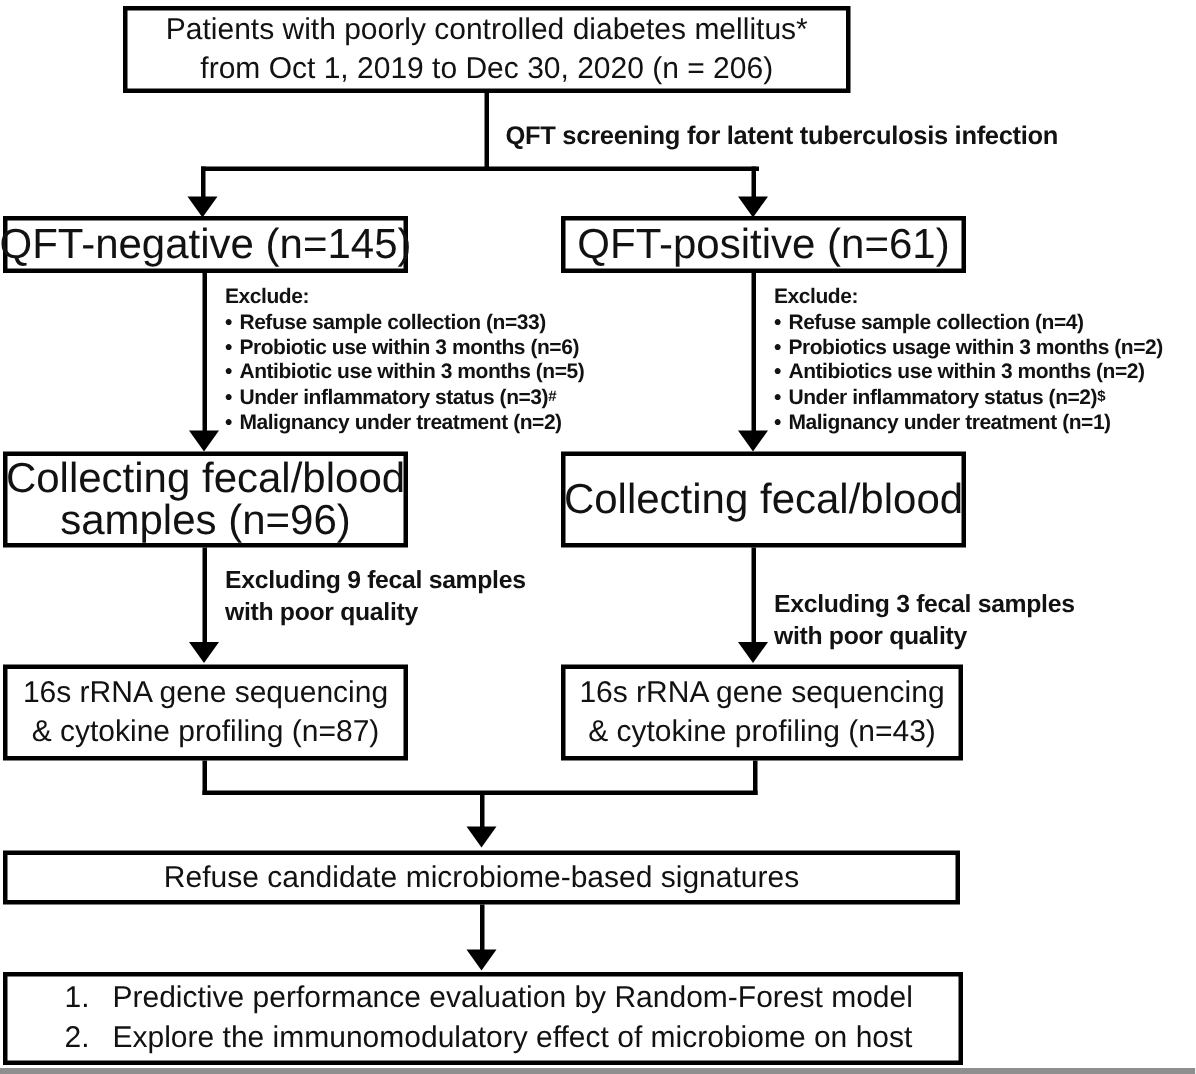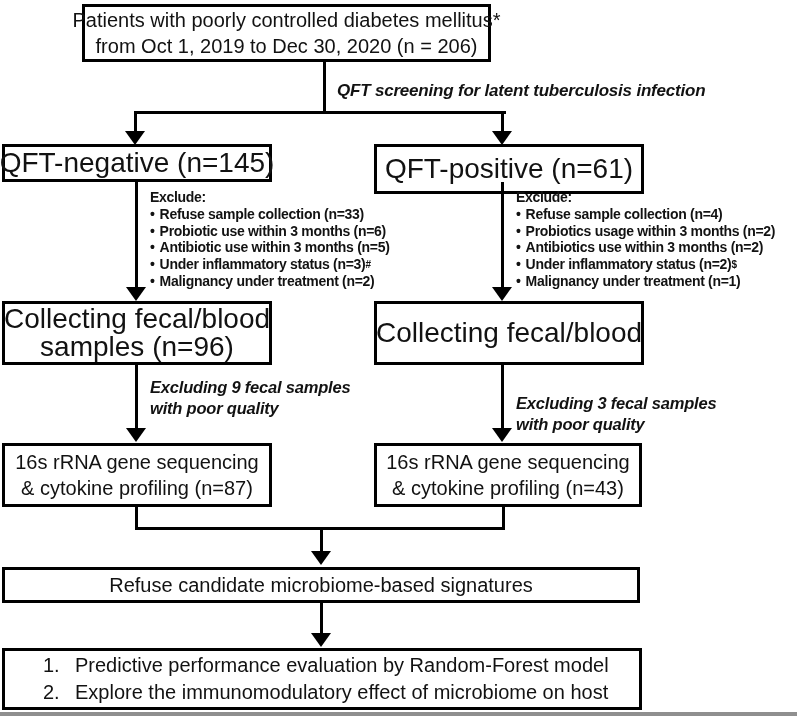--- a/index.html
+++ b/index.html
@@ -11,21 +11,21 @@
     position:absolute;box-sizing:border-box;border:3px solid #000;background:#fff;
     display:flex;flex-direction:column;justify-content:center;align-items:center;
     text-align:center;
   }
   .box .ln{white-space:nowrap;}
   .vline{position:absolute;width:3px;background:#000;}
   .hline{position:absolute;height:3px;background:#000;}
   .ahead{position:absolute;width:0;height:0;
     border-left:10px solid transparent;border-right:10px solid transparent;
     border-top:14px solid #000;}
-  .flabel{position:absolute;font-weight:700;white-space:nowrap;letter-spacing:-0.2px;font-style:italic;}
+  .flabel{position:absolute;font-weight:700;white-space:nowrap;letter-spacing:-0.2px;}
   .screen-label{font-size:17px;}
   .excl-label{font-size:16.5px;line-height:21px;}
   .exclude{
     position:absolute;font-weight:700;font-size:14px;line-height:16.8px;
     letter-spacing:-0.3px;white-space:nowrap;
   }
   .exclude .row{display:flex;align-items:center;}
   .exclude .bullet{margin-right:5px;}
   .exclude sup{font-size:10px;line-height:0;vertical-align:super;}
   .big{font-size:28px;line-height:28px;}
@@ -33,38 +33,38 @@
   .final-list{align-items:stretch;justify-content:center;padding-left:38px;text-align:left;}
   .final-row{display:flex;font-size:20px;line-height:27px;white-space:nowrap;}
   .final-row .num{width:32px;flex:0 0 32px;}
   .bottom-bar{position:absolute;left:0;top:712;width:797px;height:4px;background:#8f8f8f;}
 </style>
 </head>
 <body>
 
 <div class="canvas">
 
-  <div class="box mid" style="left:82px;top:4px;width:409px;height:58px;">
+  <div class="box mid" style="left:82px;top:4px;width:485px;height:58px;">
     <div class="ln">Patients with poorly controlled diabetes mellitus*</div>
     <div class="ln">from Oct 1, 2019 to Dec 30, 2020 (n = 206)</div>
   </div>
 
   <div class="vline" style="left:323px;top:62px;height:51px;"></div>
   <div class="flabel screen-label" style="left:337px;top:81px;">QFT screening for latent tuberculosis infection</div>
   <div class="hline" style="left:134px;top:111px;width:372px;"></div>
 
   <div class="vline" style="left:134px;top:111px;height:21px;"></div>
   <div class="ahead" style="left:125px;top:131px;"></div>
   <div class="vline" style="left:501px;top:111px;height:21px;"></div>
   <div class="ahead" style="left:492px;top:131px;"></div>
 
   <div class="box big" style="left:2px;top:144px;width:270px;height:38px;">
     <div class="ln">QFT-negative (n=145)</div>
   </div>
-  <div class="box big" style="left:374px;top:144px;width:270px;height:50px;text-align:right;">
+  <div class="box big" style="left:374px;top:144px;width:270px;height:38px;text-align:right;">
     <div class="ln">QFT-positive (n=61)</div>
   </div>
 
   <div class="vline" style="left:135px;top:182px;height:106px;"></div>
   <div class="ahead" style="left:126px;top:287px;"></div>
   <div class="vline" style="left:501px;top:182px;height:106px;"></div>
   <div class="ahead" style="left:492px;top:287px;"></div>
 
   <div class="exclude" style="left:150px;top:189px;">
     <div class="row">

